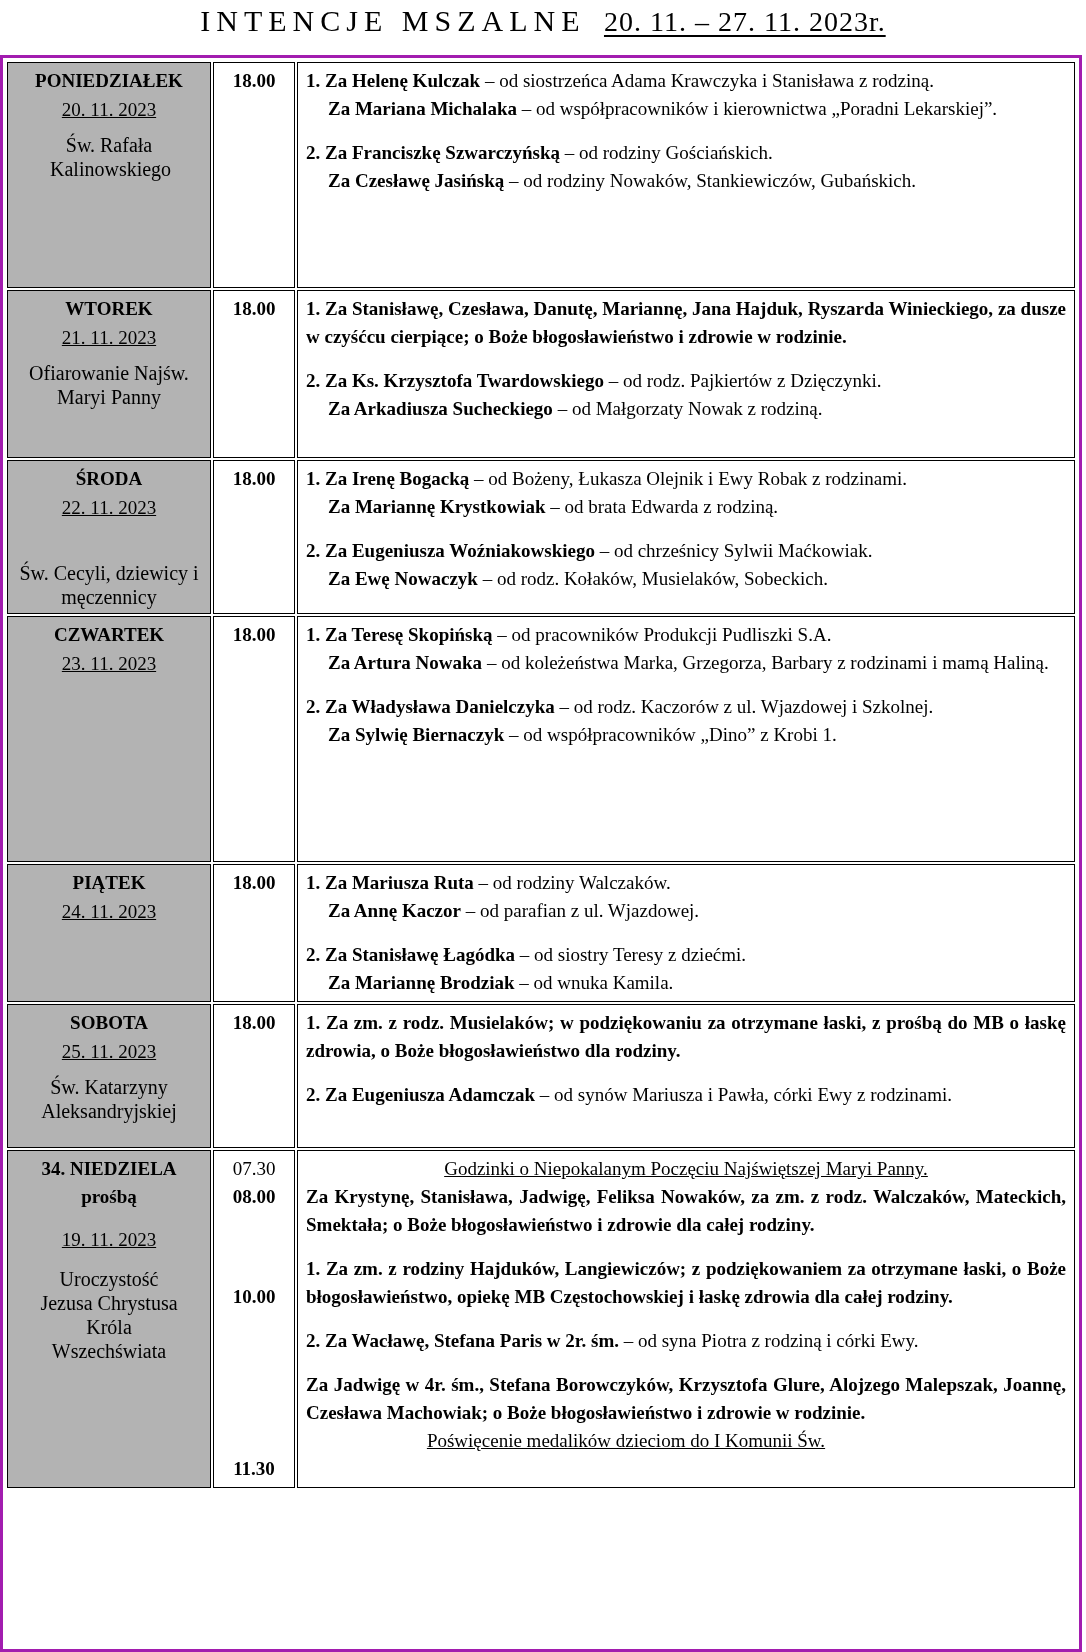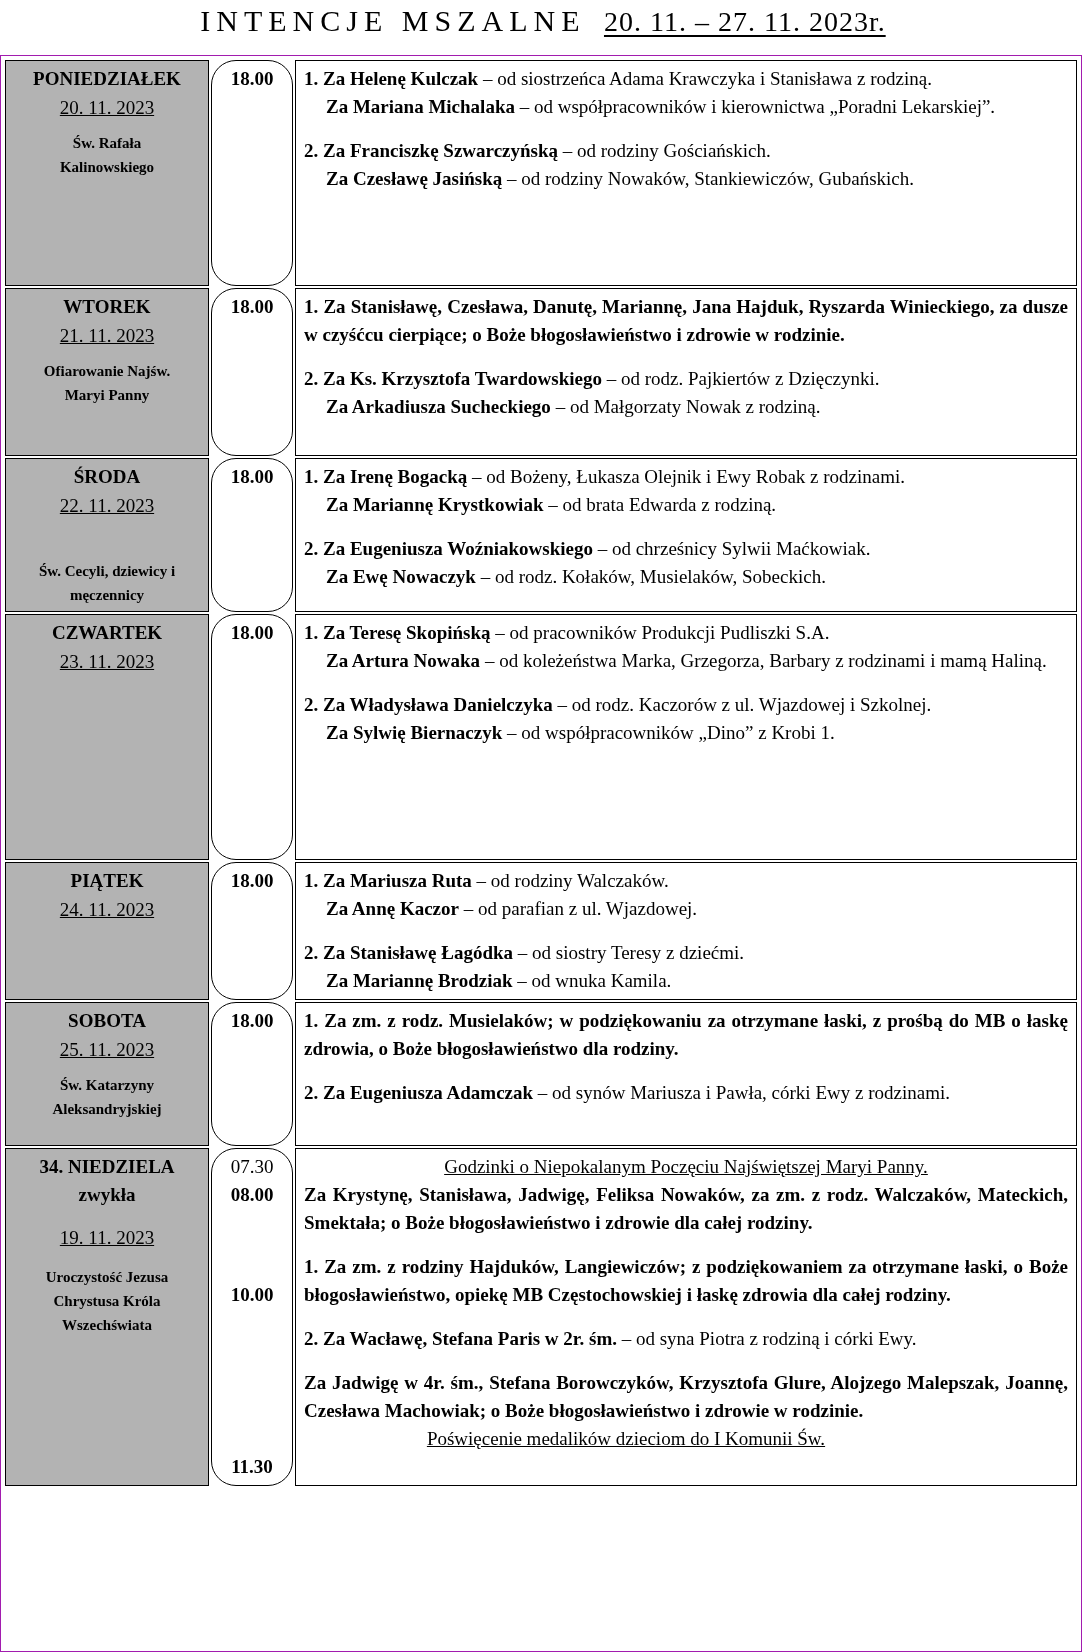--- a/index.html
+++ b/index.html
@@ -8,31 +8,31 @@
     font-family: "Liberation Serif", "DejaVu Serif", serif; color: #000;
   }
   .title {
     position: absolute; left: 0; top: 0; width: 1086px; height: 50px;
     text-align: center; line-height: 42px; font-size: 30px; letter-spacing: 1px;
   }
   .title .t1 { letter-spacing: 6px; font-weight: normal; }
   .title .t2 { text-decoration: underline; text-underline-offset: 4px; margin-left: 10px; font-size: 28px; }
   .sheet {
     position: absolute; left: 0; top: 55px; width: 1082px;
-    border: 1px solid #a21caf; padding: 2px; box-sizing: border-box; height: 1597px;
+    border: 3px solid #a21caf; padding: 2px; box-sizing: border-box; height: 1597px;
   }
   table { border-collapse: separate; border-spacing: 2px; width: 100%; table-layout: fixed; }
   td { border: 1px solid #000; vertical-align: top; padding: 4px 8px; font-size: 19px; line-height: 28px; }
   col.c1 { width: 204px; }
   col.c2 { width: 82px; }
   td.day { background: #b3b3b3; text-align: center; padding: 4px 2px; }
   .day-name { font-weight: bold; font-size: 19px; line-height: 28px; }
   .day-date { text-decoration: underline; font-size: 19px; line-height: 30px; }
-  .day-feast { font-weight: bold; font-size: 15px; line-height: 24px; margin-top: 8px; }
-  td.time { text-align: center; font-weight: bold; padding: 4px 2px; border-radius: 25px; }
+  .day-feast { font-weight: normal; font-size: 20px; line-height: 24px; margin-top: 8px; }
+  td.time { text-align: center; font-weight: bold; padding: 4px 2px; }
   .time-item { line-height: 28px; }
   .time-item.light { font-weight: normal; }
   td.intent { text-align: justify; }
   .block { margin-bottom: 16px; }
   .block:last-child { margin-bottom: 0; }
   .line { }
   .line.sub { text-indent: 22px; }
   .b { font-weight: bold; }
   .allbold { font-weight: bold; }
   .center-u { text-align: center; text-decoration: underline; }
@@ -166,21 +166,21 @@
             </div>
             <div class="block">
               <div class="line"><span class="b">2. Za Eugeniusza Adamczak</span><span> – od synów Mariusza i Pawła, córki Ewy z rodzinami.</span></div>
             </div>
           </td>
   </tr>
 
   <tr>
     <td class="day">
       <div class="day-name">34. NIEDZIELA</div>
-      <div class="day-name">zwykła</div>
+      <div class="day-name">prośbą</div>
       <div class="day-date" style="margin-top:14px">19. 11. 2023</div>
       <div class="day-feast" style="margin-top:12px;padding:0 22px">Uroczystość Jezusa Chrystusa Króla Wszechświata</div>
     </td>
     <td class="time">
       <div class="time-item light">07.30</div>
       <div class="time-item">08.00</div>
       <div style="height:72px"></div>
       <div class="time-item">10.00</div>
       <div style="height:144px"></div>
       <div class="time-item">11.30</div>

